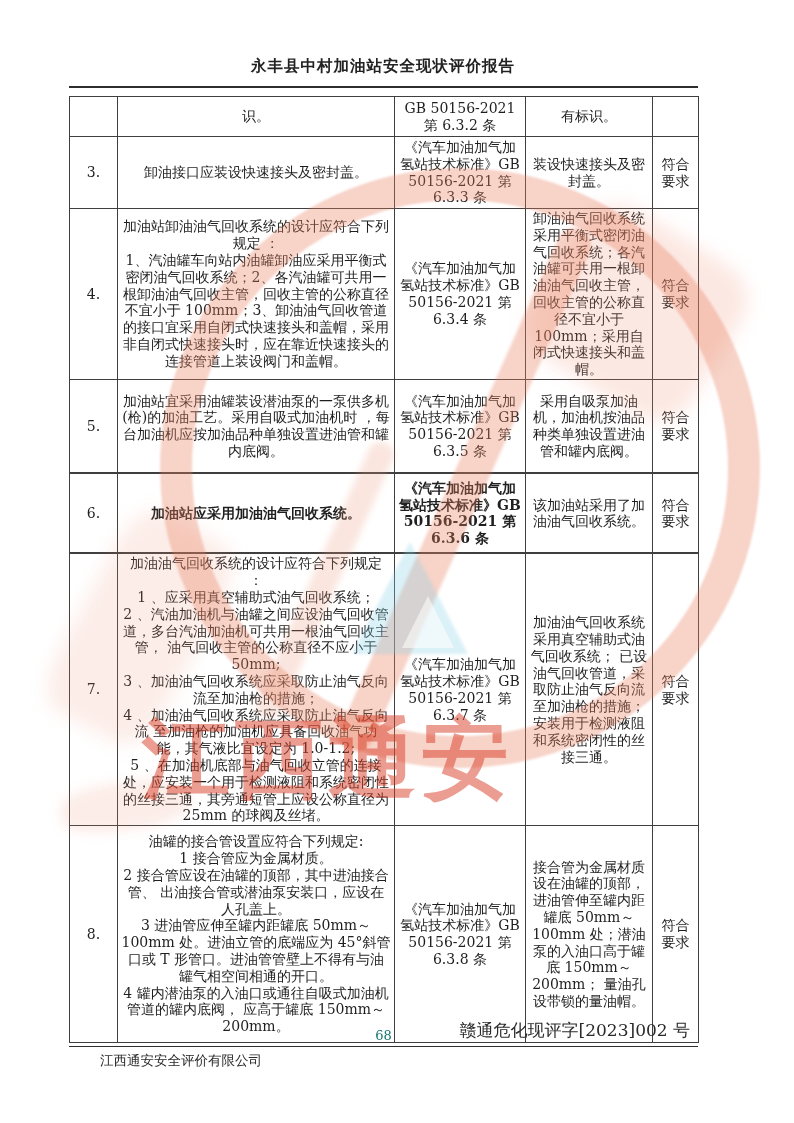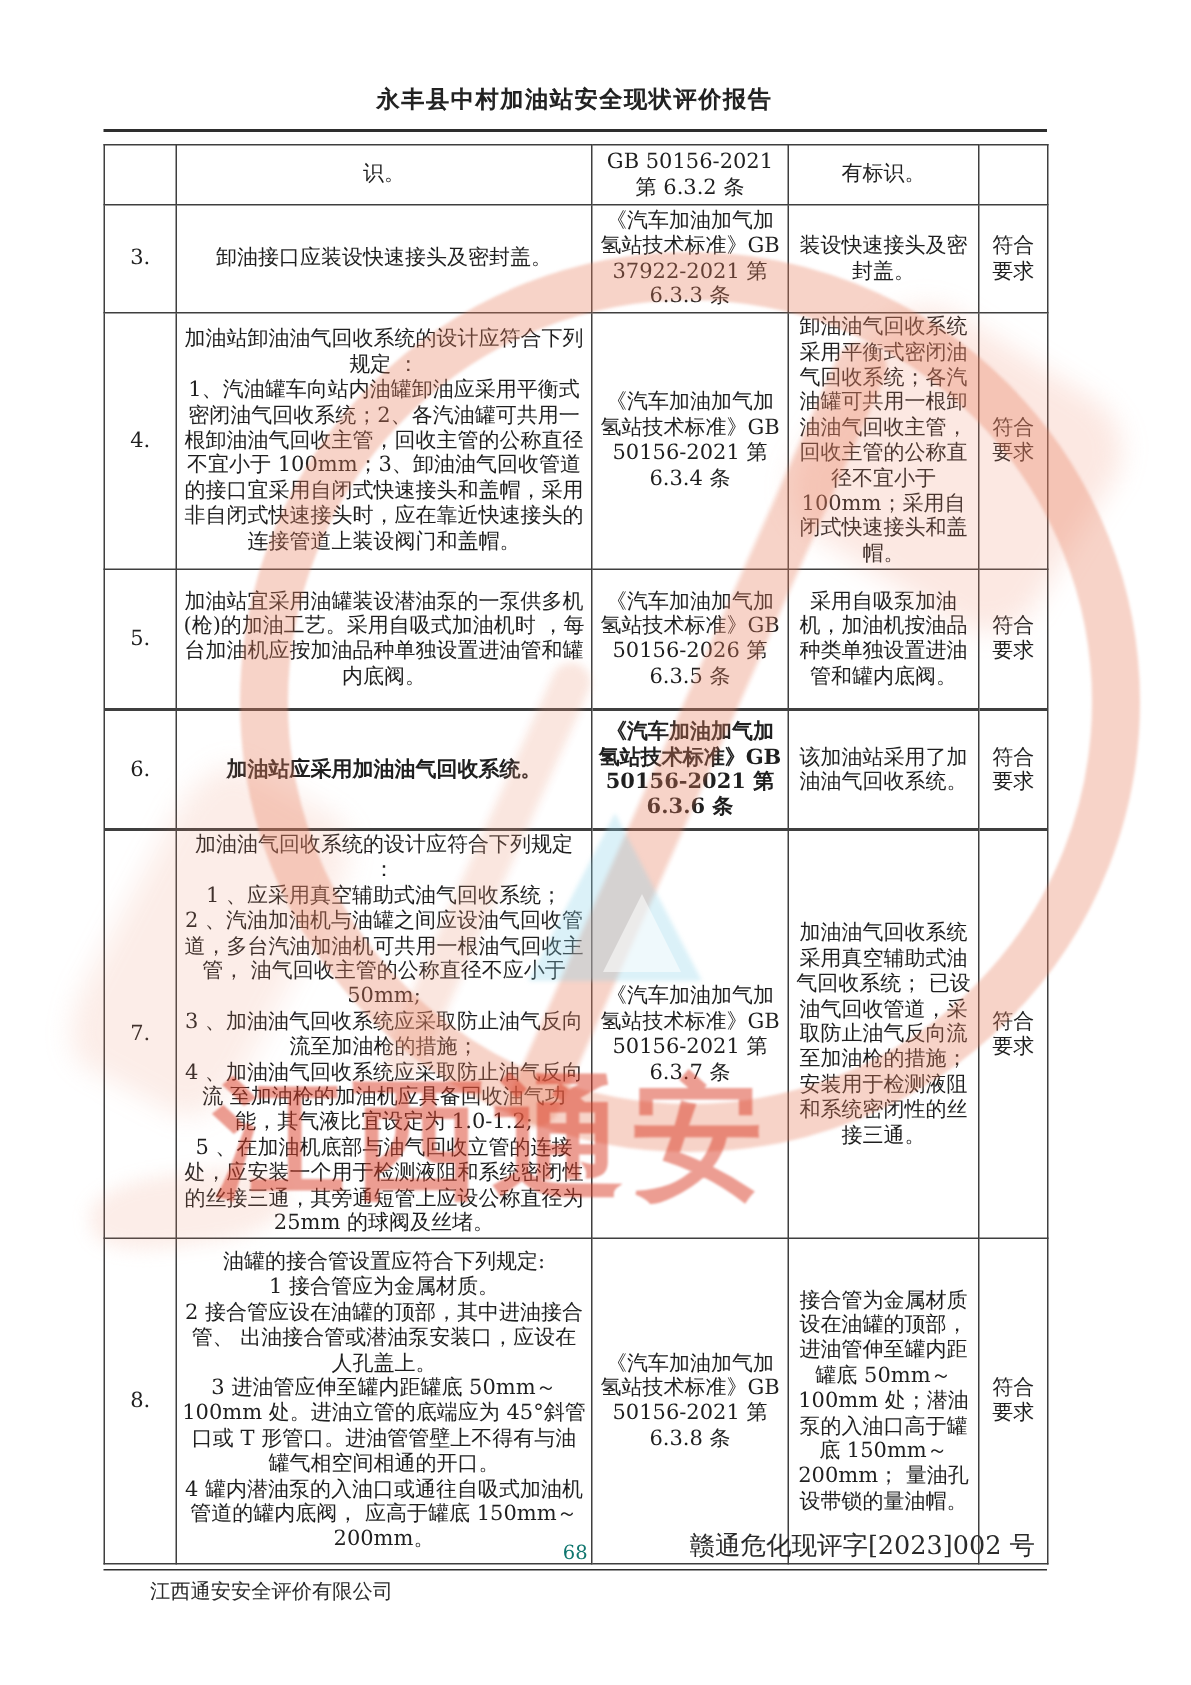--- a/index.html
+++ b/index.html
@@ -148,36 +148,36 @@
         <tr>
       <td class="c-no"></td>
       <td class="c-content">识。</td>
       <td class="c-basis">GB 50156-2021 第 6.3.2 条</td>
       <td class="c-result">有标识。</td>
       <td class="c-conclusion"></td>
     </tr>
         <tr>
       <td class="c-no">3.</td>
       <td class="c-content">卸油接口应装设快速接头及密封盖。</td>
-      <td class="c-basis">《汽车加油加气加氢站技术标准》GB 37922-2021 第 6.3.3 条</td>
+      <td class="c-basis">《汽车加油加气加氢站技术标准》GB 50156-2021 第 6.3.3 条</td>
       <td class="c-result">装设快速接头及密封盖。</td>
       <td class="c-conclusion">符合要求</td>
     </tr>
         <tr>
       <td class="c-no">4.</td>
       <td class="c-content">加油站卸油油气回收系统的设计应符合下列规定 ：
 1、汽油罐车向站内油罐卸油应采用平衡式密闭油气回收系统；2、各汽油罐可共用一根卸油油气回收主管，回收主管的公称直径不宜小于 100mm；3、卸油油气回收管道的接口宜采用自闭式快速接头和盖帽，采用非自闭式快速接头时，应在靠近快速接头的连接管道上装设阀门和盖帽。</td>
       <td class="c-basis">《汽车加油加气加氢站技术标准》GB 50156-2021 第 6.3.4 条</td>
       <td class="c-result">卸油油气回收系统采用平衡式密闭油气回收系统；各汽油罐可共用一根卸油油气回收主管，回收主管的公称直径不宜小于 100mm；采用自闭式快速接头和盖帽。</td>
       <td class="c-conclusion">符合要求</td>
     </tr>
         <tr>
       <td class="c-no">5.</td>
       <td class="c-content">加油站宜采用油罐装设潜油泵的一泵供多机(枪)的加油工艺。采用自吸式加油机时 ，每台加油机应按加油品种单独设置进油管和罐内底阀。</td>
-      <td class="c-basis">《汽车加油加气加氢站技术标准》GB 50156-2026 第 6.3.5 条</td>
+      <td class="c-basis">《汽车加油加气加氢站技术标准》GB 50156-2021 第 6.3.5 条</td>
       <td class="c-result">采用自吸泵加油机，加油机按油品种类单独设置进油管和罐内底阀。</td>
       <td class="c-conclusion">符合要求</td>
     </tr>
         <tr>
       <td class="c-no">6.</td>
       <td class="c-content bold">加油站应采用加油油气回收系统。</td>
       <td class="c-basis bold">《汽车加油加气加氢站技术标准》GB 50156-2021 第 6.3.6 条</td>
       <td class="c-result">该加油站采用了加油油气回收系统。</td>
       <td class="c-conclusion">符合要求</td>
     </tr>

